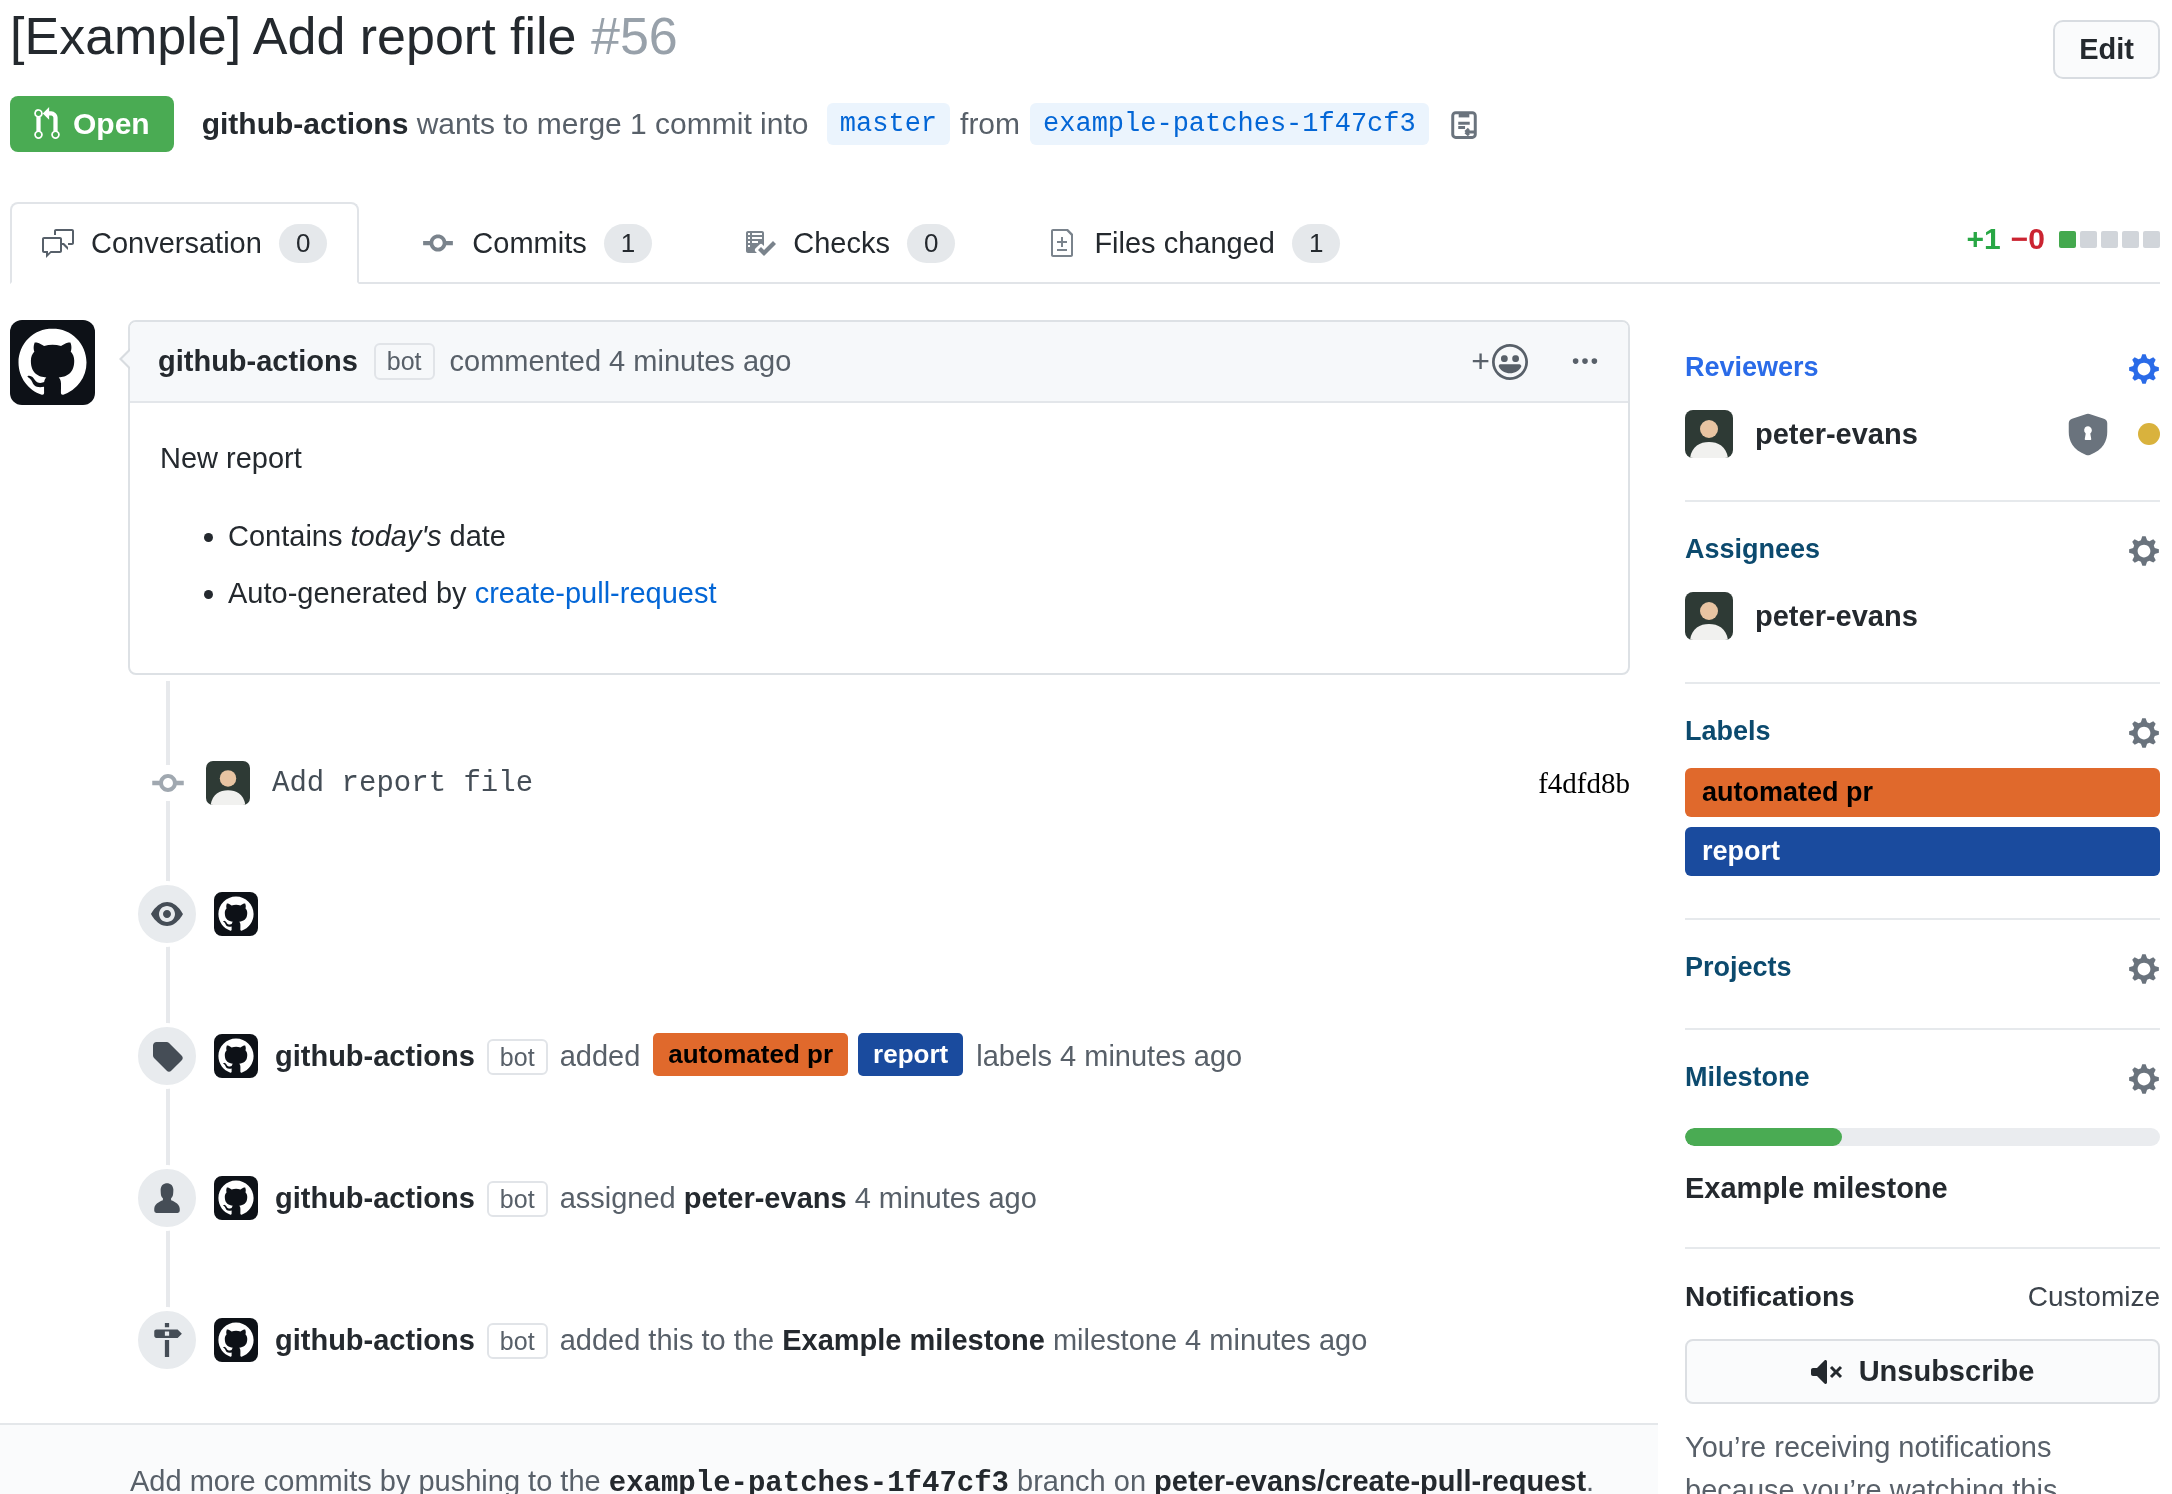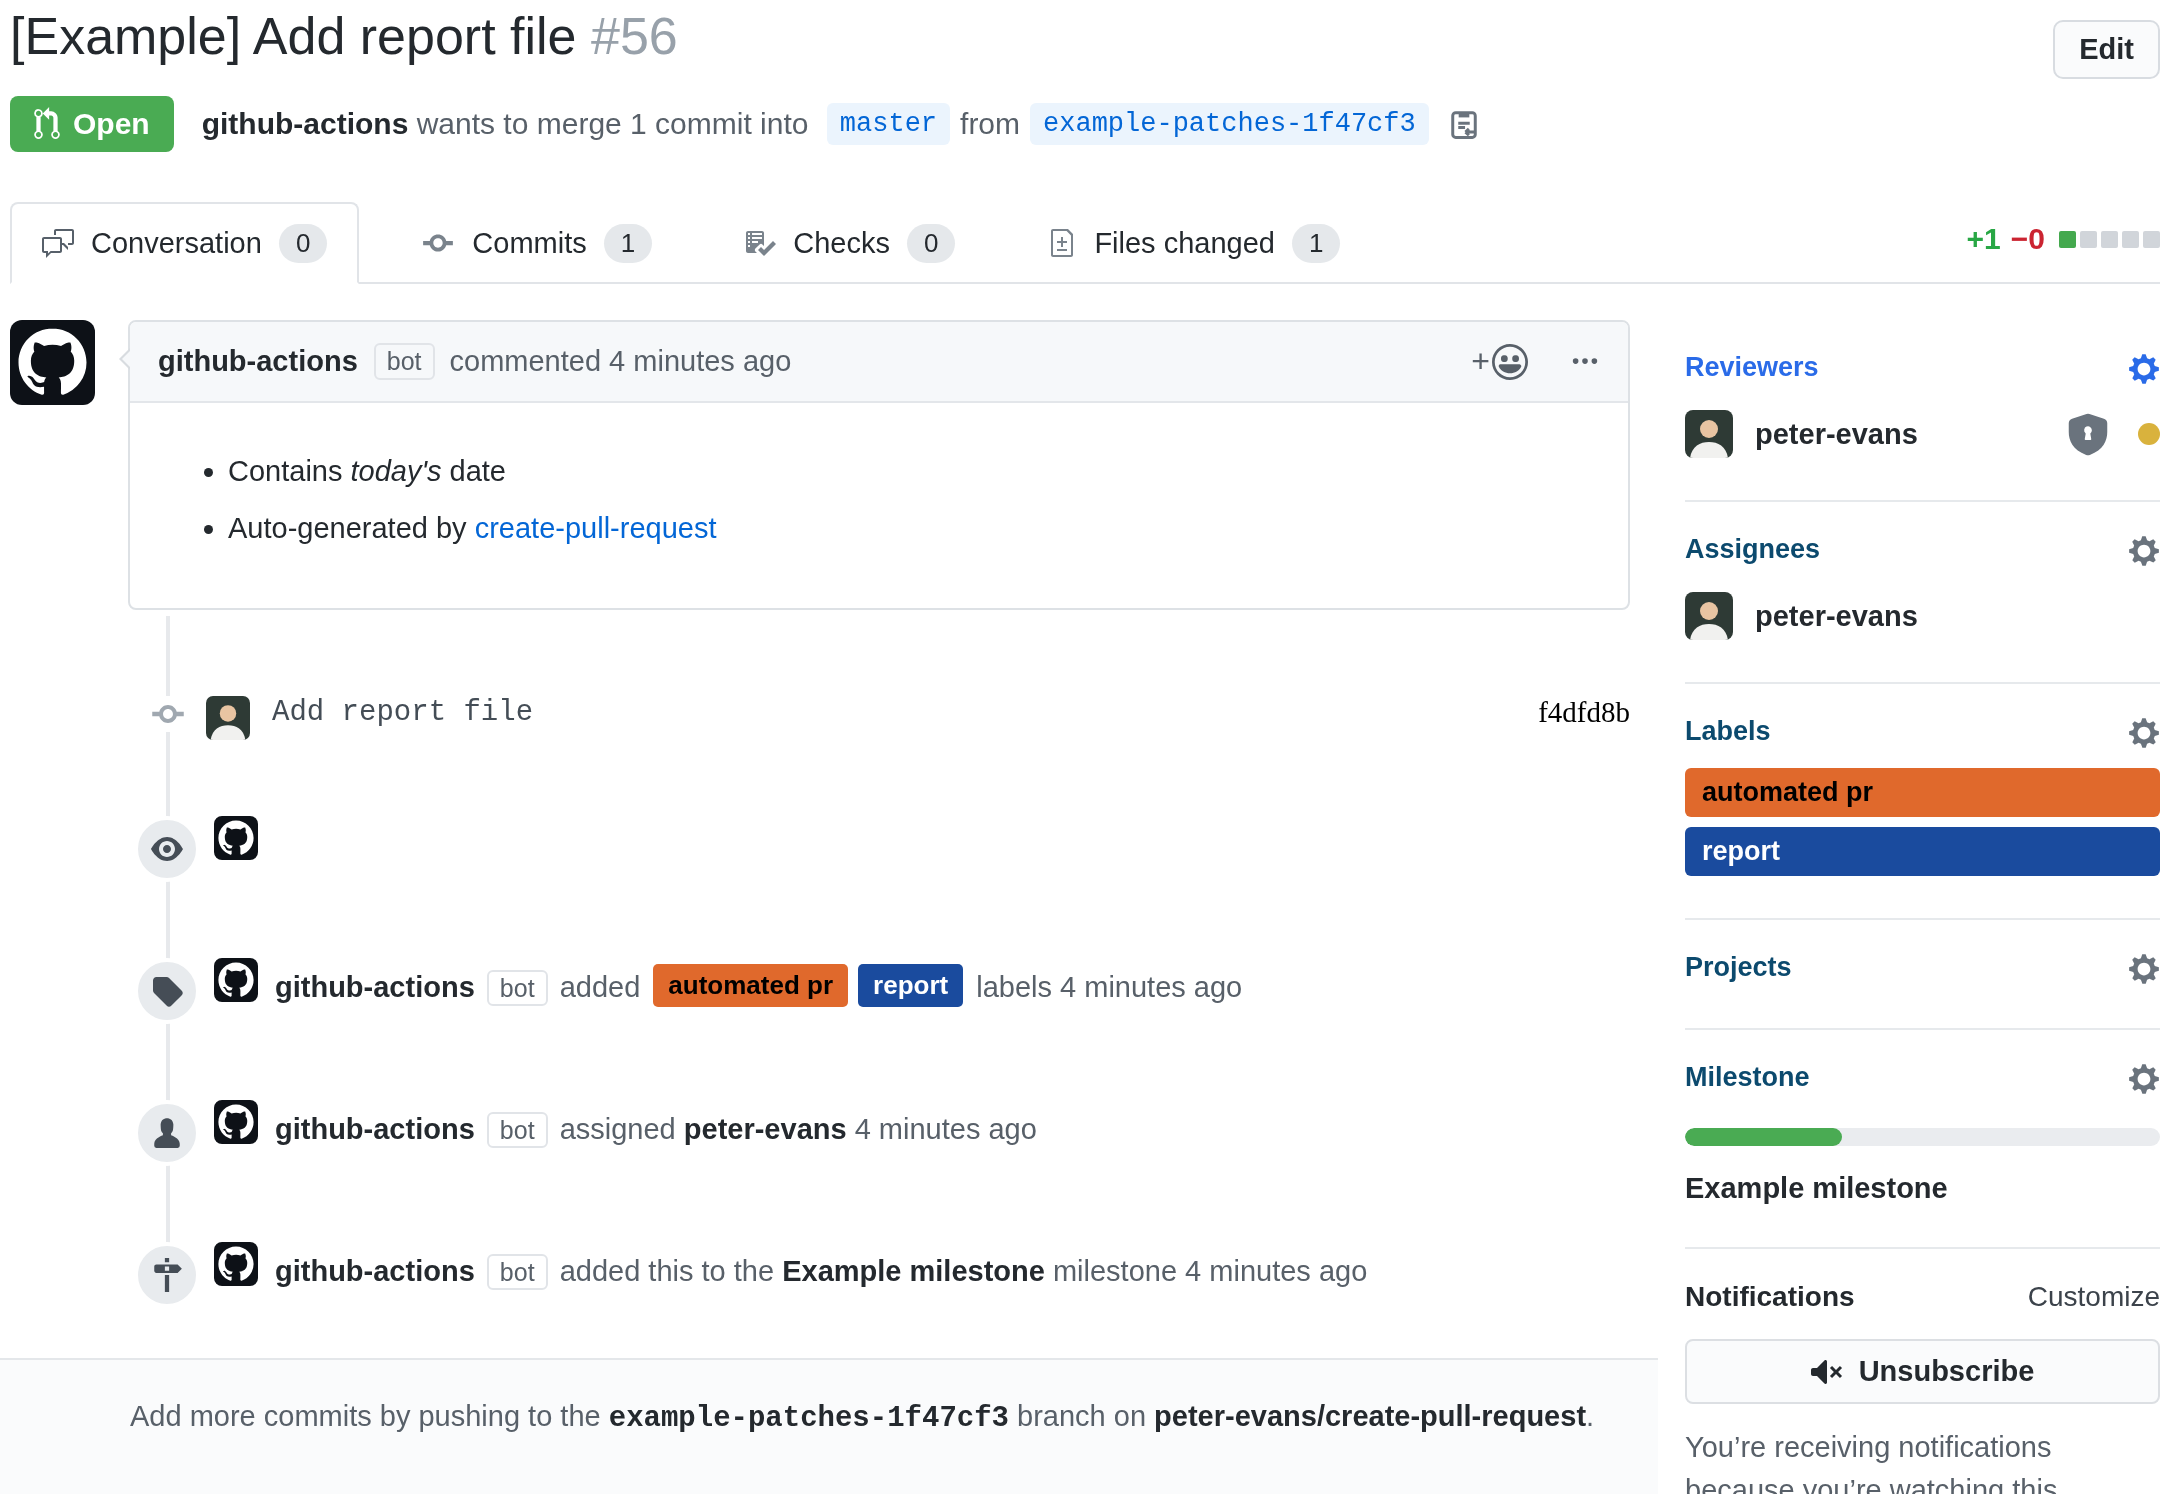--- a/index.html
+++ b/index.html
@@ -67,21 +67,21 @@
   .kebab{cursor:pointer;color:#586069}
   .comment-body{padding:32px 30px 44px;font-size:29px;line-height:1.45;color:#24292e}
   .comment-body p{margin:2px 0 36px}
   .comment-body ul{margin:0;padding-left:68px}
   .comment-body li{margin:15px 0}
   .link{color:#0366d6;text-decoration:none;cursor:pointer}
 
   
   .timeline{position:relative;padding-top:86px}
   .timeline::before{content:"";position:absolute;left:156px;top:6px;bottom:14px;width:4px;background:#e7e9ec}
-  .trow{display:flex;align-items:flex-start;margin-bottom:76px;position:relative}
+  .trow{display:flex;align-items:center;margin-bottom:76px;position:relative}
   .trow:last-child{margin-bottom:50px}
   .commit-glyph{width:44px;height:36px;margin-left:136px;background:#fff;color:#a0a8b0;display:flex;align-items:center;justify-content:center;flex:none}
   .small-photo{width:44px;height:44px;border-radius:7px;overflow:hidden;margin-left:16px;flex:none}
   .commit-msg{font-family:"Liberation Mono","DejaVu Sans Mono",monospace;font-size:29px;color:#444d56;margin-left:22px;cursor:pointer}
   .commit-sha{margin-left:auto;font-family:Liberation Serif, serif;font-size:29px;color:#000000;cursor:pointer}
   .event-badge{
     width:58px;height:58px;border-radius:50%;background:#e8ebee;border:4px solid #fff;margin-left:124px;
     display:flex;align-items:center;justify-content:center;color:#454d56;flex:none;box-sizing:content-box;
   }
   .event-avatar{width:44px;height:44px;border-radius:8px;overflow:hidden;margin-left:14px;flex:none}
@@ -228,20 +228,21 @@
                 </span>
               </span>
               <span class="kebab">
                 <svg width="30" height="30" viewBox="0 0 13 16" fill="currentColor">
                     <path d="M1.5 9a1.5 1.5 0 1 0 0-3 1.5 1.5 0 0 0 0 3zm5 0a1.5 1.5 0 1 0 0-3 1.5 1.5 0 0 0 0 3zm6.5-1.5a1.5 1.5 0 1 1-3 0 1.5 1.5 0 0 1 3 0z"></path>
                   </svg>
               </span>
             </span>
           </div>
           <div class="comment-body">
+            <p>New report</p>
             <ul>
               <li><span>Contains </span><i>today's</i><span> date</span></li>
               <li><span>Auto-generated by </span><a class="link">create-pull-request</a></li>
             </ul>
           </div>
         </div>
       </div>
 
       <div class="timeline">
 

